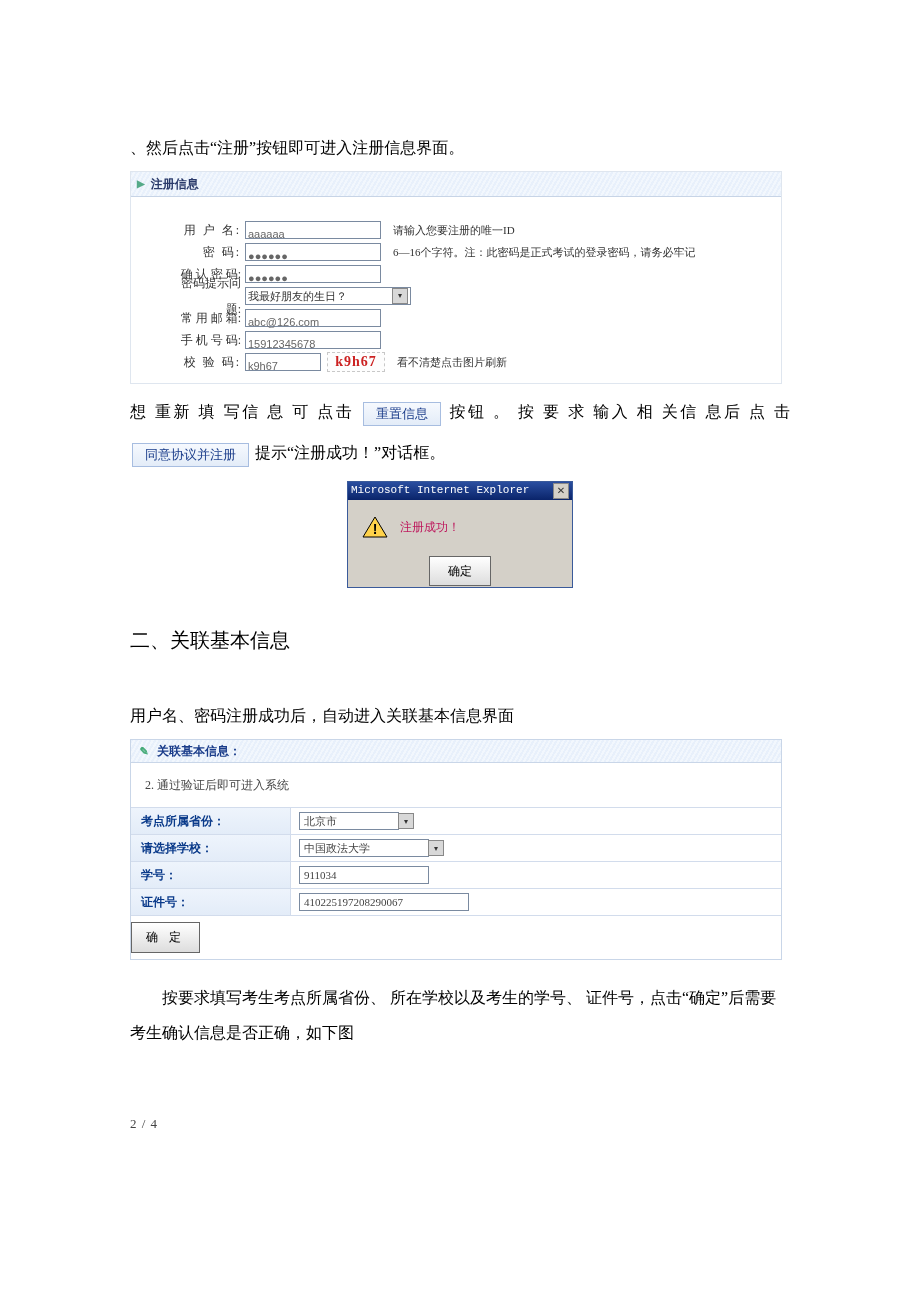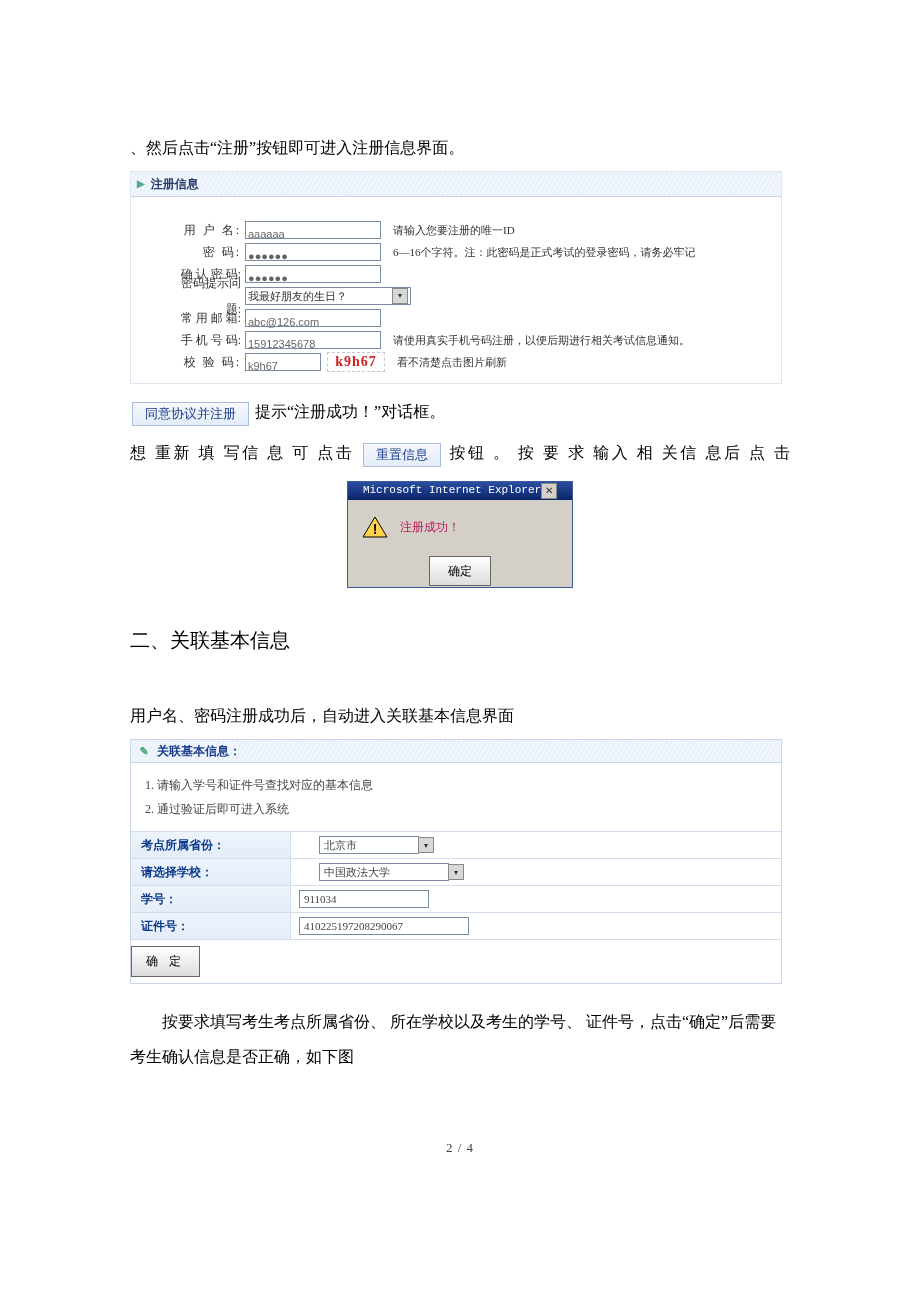--- a/index.html
+++ b/index.html
@@ -70,21 +70,21 @@
     background: linear-gradient(#f6f9fe,#e3ecf8);
   }
 
   
   .ie-dialog {
     width:224px; margin: 10px auto 30px auto;
     border:1px solid #3a5a9a; background:#d4d0c8;
     font-family: "SimSun", Tahoma, sans-serif;
   }
   .ie-titlebar {
-    display:flex; justify-content:center; align-items:center;
+    display:flex; justify-content:space-between; align-items:center;
     height:18px; background: linear-gradient(#2a4ea0,#0a246a);
     color:#fff; font-size:11px; padding:0 3px;
     font-family: "Courier New", monospace;
   }
   .ie-close {
     width:14px;height:14px;background:#d4d0c8;border:1px solid #888;
     display:flex;align-items:center;justify-content:center;color:#333;font-size:10px;font-family:Arial;
   }
   .ie-body { display:flex; align-items:center; gap:12px; padding:14px 14px 6px 14px; }
   .ie-warn {
@@ -122,30 +122,30 @@
     color:#0a3a8a; font-weight:bold;
     background: linear-gradient(#eef4fc,#e3ecf8);
     height:100%; display:flex; align-items:center;
     border-right:1px solid #d2dcec;
   }
   .link-v { flex:1; padding-left:8px; background:#fff; height:100%; display:flex; align-items:center; }
   .link-v .inset {
     height:16px; border:1px solid #7a8aa0; background:#fff; font-size:11px; color:#444;
     padding:0 4px; display:inline-flex; align-items:center;
   }
-  .link-v .sel { display:inline-flex; align-items:center;margin-left:20px; }
+  .link-v .sel { display:inline-flex; align-items:center; }
   .link-v .sel .chev { width:14px;height:14px;background:#d8d8d8;border:1px solid #888;display:flex;align-items:center;justify-content:center;font-size:8px;color:#333;margin-left:-1px;}
   .link-footer { padding:6px 0; background:#fff; border-top:1px solid #d2dcec;}
   .link-ok {
     display:inline-block; padding:1px 14px; font-size:12px; letter-spacing:4px;
     border:1px solid #666; background:linear-gradient(#fff,#ddd);
   }
 
   .indent { text-indent: 2em; }
-  .pagenum { text-align:center; font-size:13px; margin-top:60px; letter-spacing:1px; color:#444;}
+  .pagenum { text-align:left; font-size:13px; margin-top:60px; letter-spacing:1px; color:#444;}
 
   .justify { text-align: justify; text-align-last: justify; }
 </style>
 </head>
 <body>
 
 <div class="page">
 
   <p class="p">、然后点击“注册”按钮即可进入注册信息界面。</p>
 
@@ -176,39 +176,38 @@
           <span class="chev">▾</span>
         </span>
       </div>
       <div class="reg-row">
         <span class="reg-label short">常 用 邮 箱:</span>
         <span class="reg-input">abc@126.com</span>
       </div>
       <div class="reg-row">
         <span class="reg-label short">手 机 号 码:</span>
         <span class="reg-input">15912345678</span>
-        <span class="reg-hint">请使用真实手机号码注册，以便后期进行相关考试信息通知。</span>
       </div>
       <div class="reg-row">
         <span class="reg-label">校  验  码:</span>
         <span class="reg-input" style="width:70px">k9h67</span>
         <span class="captcha-box">k9h67</span>
         <span class="reg-hint">看不清楚点击图片刷新</span>
       </div>
     </div>
   </div>
 
-  <p class="p">
-    <span class="btn-like">同意协议并注册</span>
-    <span>提示“注册成功！”对话框。</span>
-  </p>
   <p class="p justify">
     <span>想 重新 填 写信 息 可 点击</span>
     <span class="btn-like">重置信息</span>
     <span>按钮 。 按 要 求 输入 相 关信 息后 点 击</span>
+  </p>
+  <p class="p">
+    <span class="btn-like">同意协议并注册</span>
+    <span>提示“注册成功！”对话框。</span>
   </p>
 
   <div class="ie-dialog">
     <div class="ie-titlebar">
       <span>Microsoft Internet Explorer</span>
       <span class="ie-close">✕</span>
     </div>
     <div class="ie-body">
       <span class="ie-warn">
         <svg viewBox="0 0 26 22">
@@ -226,21 +225,20 @@
   <p class="h2">二、关联基本信息</p>
 
   <p class="p">用户名、密码注册成功后，自动进入关联基本信息界面</p>
 
   <div class="link-panel">
     <div class="link-header hatched">
       <span class="ico">✎</span>
       <span>关联基本信息：</span>
     </div>
     <div class="link-note">
-      <div>1. 请输入学号和证件号查找对应的基本信息</div>
       <div>2. 通过验证后即可进入系统</div>
     </div>
     <div class="link-grid">
       <div class="link-row">
         <div class="link-k hatched">考点所属省份：</div>
         <div class="link-v">
           <span class="sel">
             <span class="inset" style="width:90px">北京市</span>
             <span class="chev">▾</span>
           </span>

